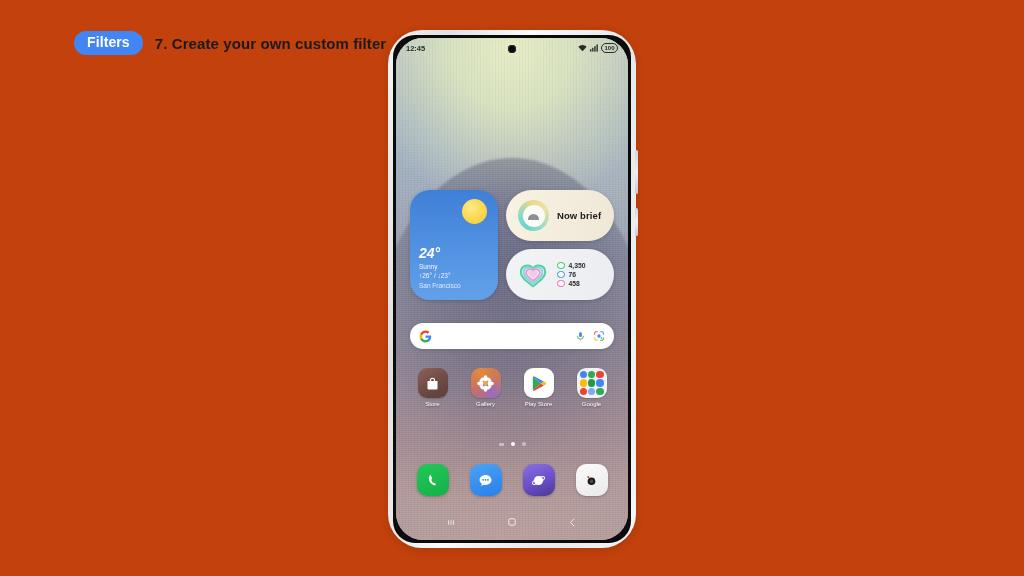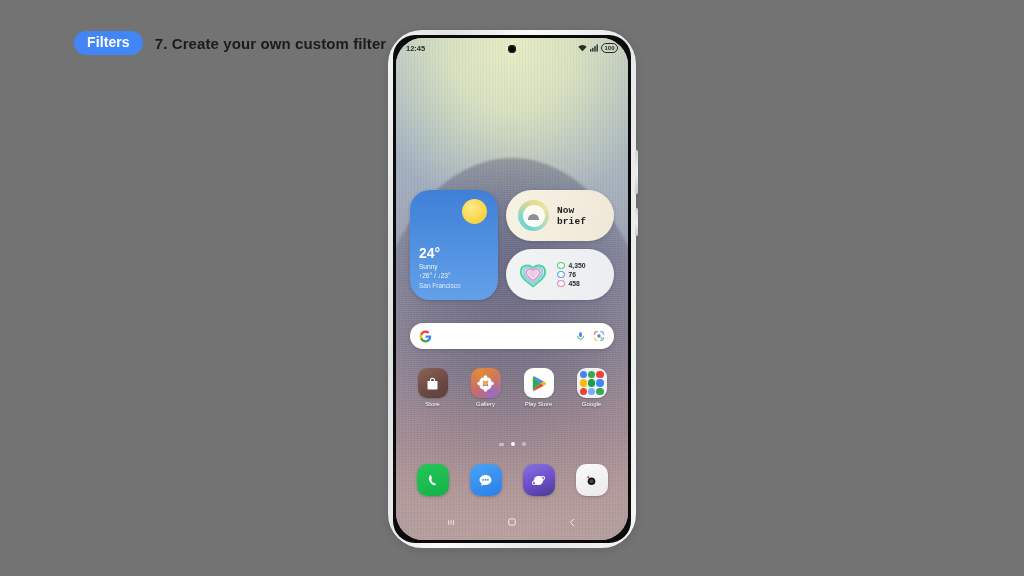--- a/index.html
+++ b/index.html
@@ -2,21 +2,21 @@
 <html><head>
 <meta charset="utf-8">
 <style>
   * { box-sizing: border-box; margin: 0; padding: 0; }
   html, body {
     width: 1024px; height: 576px;
     background: #ffffff;
     font-family: "Liberation Sans", sans-serif;
     overflow: hidden;
   }
-  #root { position: relative; width: 1024px; height: 576px; background: #737373; }
+  #root { position: relative; width: 1024px; height: 576px; background: #c2410c; }
 
   
   .header-row {
     position: absolute; left: 74px; top: 31px;
     display: flex; align-items: center; gap: 12px;
   }
   .filters-pill {
     background: #4285f4; color: #fff;
     font-size: 14px; font-weight: bold;
     padding: 4px 13px 5px; border-radius: 999px;
@@ -110,33 +110,32 @@
     position: relative; width: 88px; height: 110px; border-radius: 20px;
     background: linear-gradient(180deg,#3f7fd6 0%,#4f8fe0 45%,#62a0e8 100%);
     overflow: hidden; box-shadow: 0 1px 4px rgba(0,0,0,.18);
     color: #fff; padding: 9px;
   }
   .sun {
     position: absolute; right: 11px; top: 9px;
     width: 25px; height: 25px; border-radius: 50%;
     background: radial-gradient(circle at 38% 34%, #ffe98a 0%, #f8d84b 55%, #efc93a 100%);
   }
-  .w-weather .temp { position: absolute; left: 9px; bottom: 39px; font-size: 14px; font-weight: bold; }
+  .w-weather .temp { position: absolute; left: 9px; bottom: 39px; font-size: 14px; font-weight: bold; font-style: italic; }
   .w-weather .cond { position: absolute; left: 9px; bottom: 30px; font-size: 6.5px; opacity: .95; }
   .w-weather .hilo { position: absolute; left: 9px; bottom: 21px; font-size: 6.5px; opacity: .92; }
   .w-weather .loc  { position: absolute; left: 9px; bottom: 11px; font-size: 6.5px; opacity: .80; }
 
   .w-col { display: flex; flex-direction: column; gap: 8px; flex: 1; }
 
   .w-brief {
     height: 51px; border-radius: 26px;
     background: linear-gradient(100deg,#f7f2e2 0%,#f3ecdc 60%,#efe7d6 100%);
     display: flex; align-items: center; gap: 8px; padding: 0 12px;
     box-shadow: 0 1px 4px rgba(0,0,0,.16);
-    font-family: Liberation Mono, monospace;
   }
   .brief-icon {
     width: 31px; height: 31px; border-radius: 50%; flex: none;
     background: conic-gradient(from 200deg, #6fd3c8 0deg, #7fd8d2 60deg, #e8d98a 150deg, #f0e2a0 220deg, #8ed8cf 320deg, #6fd3c8 360deg);
     display: flex; align-items: center; justify-content: center;
     position: relative;
   }
   .brief-icon::after {
     content: ""; position: absolute; width: 22px; height: 22px; border-radius: 50%;
     background: #fbfaf3;

